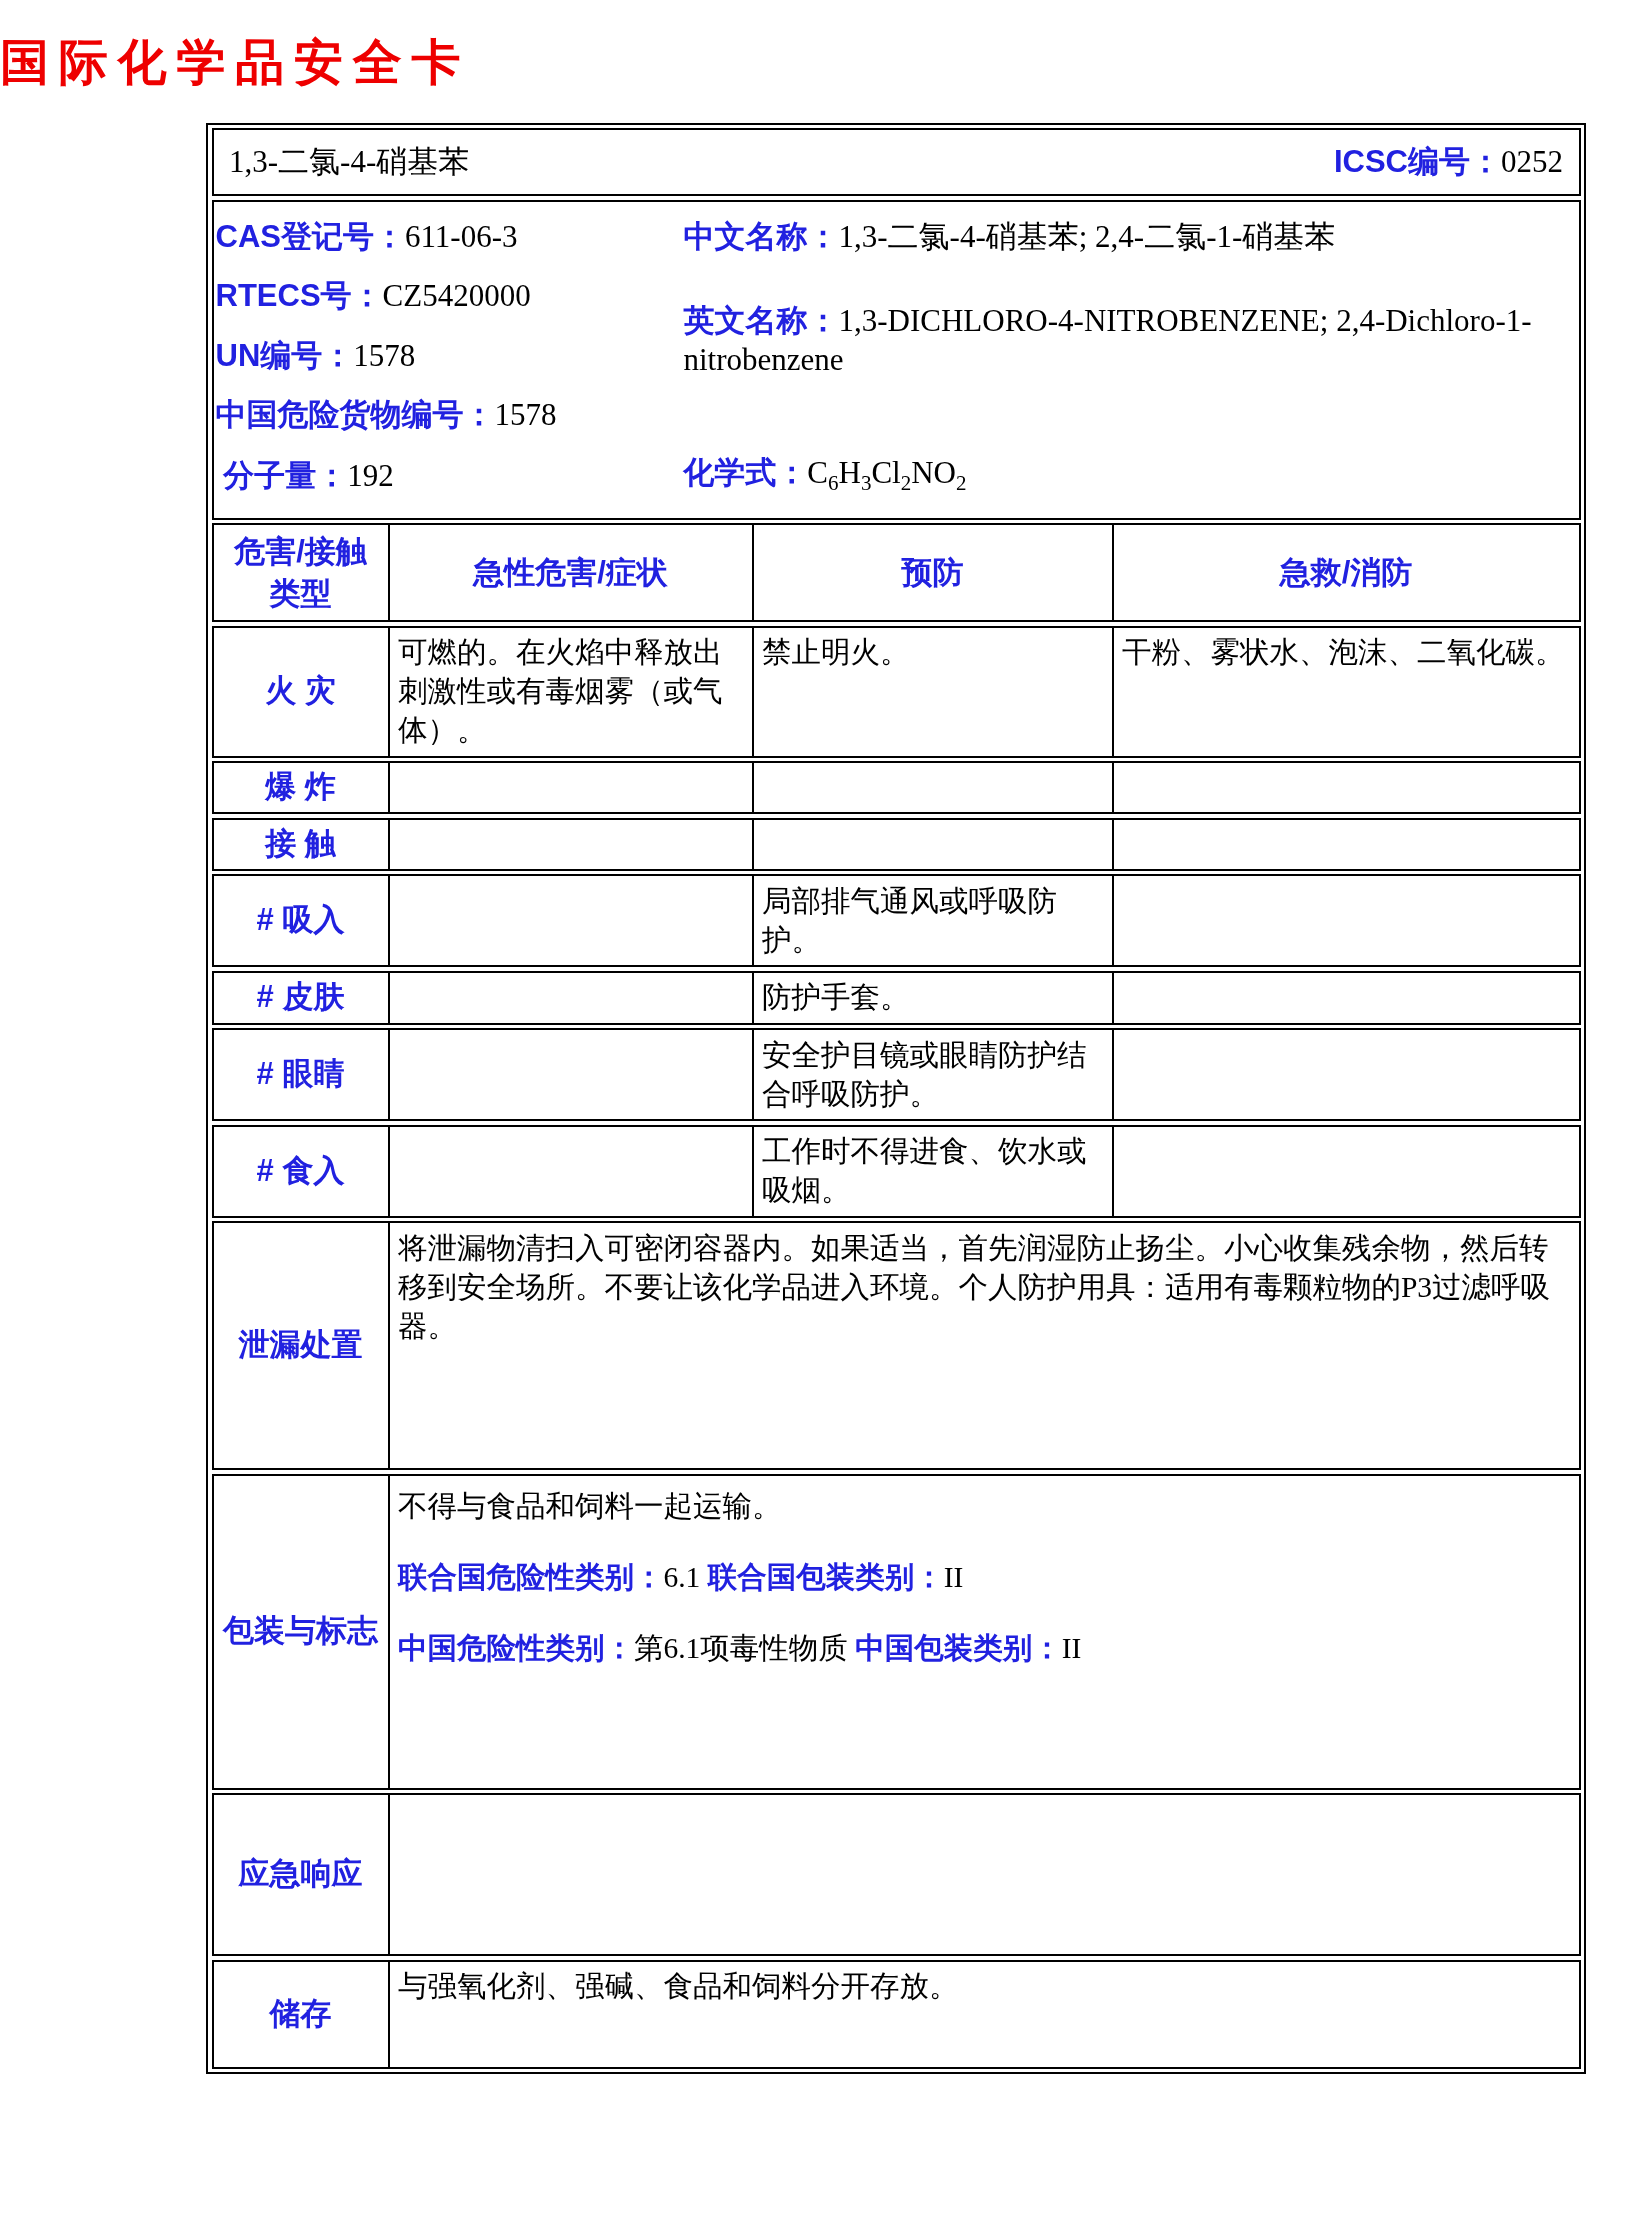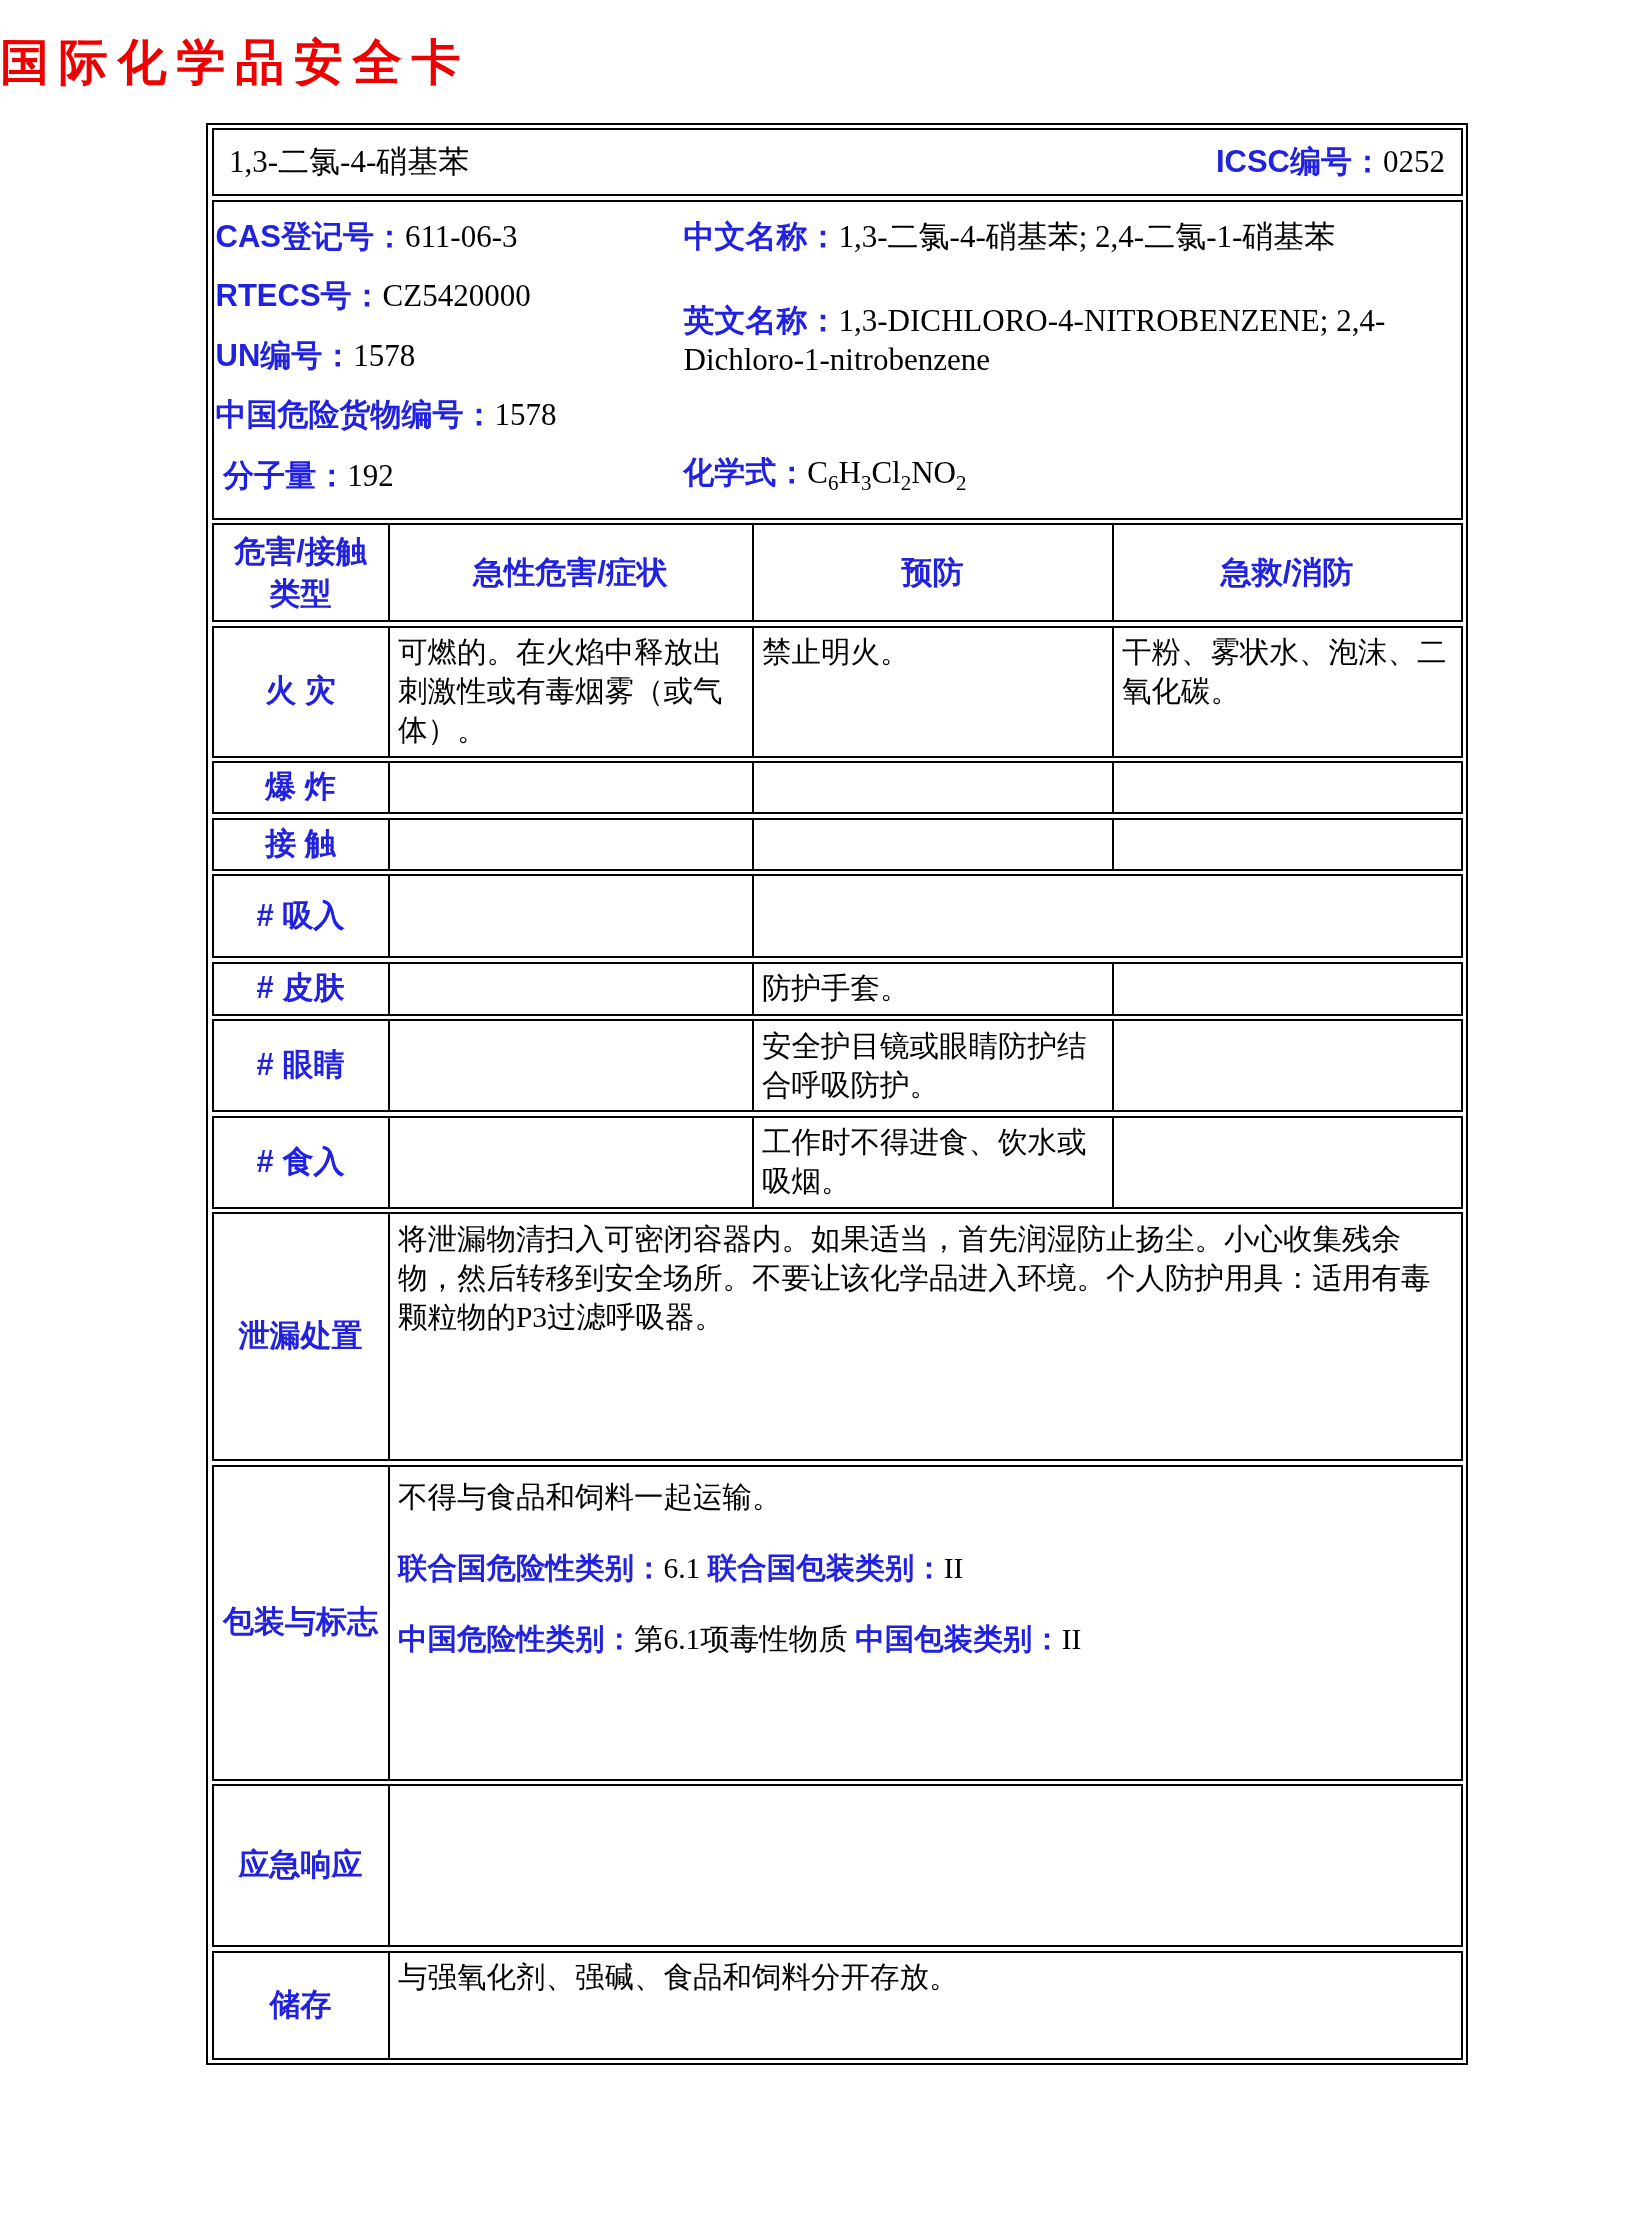--- a/index.html
+++ b/index.html
@@ -20,21 +20,21 @@
     margin-top:29.5px;
     margin-bottom:27px;
     font-family:"Liberation Serif",serif;
     font-weight:bold;
     font-size:49px;
     letter-spacing:9.8px;
     color:var(--title-red);
   }
   .card{
     margin-left:206px;
-    width:1262px;
+    width:1380px;
     border:2.8px solid #000;
     padding:3.5px;
   }
   .row{
     border:2.1px solid #000;
     margin-bottom:3.5px;
     display:grid;
   }
   .row:last-child{margin-bottom:0;}
   .cols4{grid-template-columns:176px 364px 360px 1fr;}
@@ -180,20 +180,21 @@
   <div class="row cols4 r-cont">
     <div class="cell label-cell">接 触</div>
     <div class="cell"></div>
     <div class="cell"></div>
     <div class="cell"></div>
   </div>
 
   <div class="row cols4 r-inh">
     <div class="cell label-cell"># 吸入</div>
     <div class="cell"></div>
+    <div class="cell">局部排气通风或呼吸防护。</div>
     <div class="cell"></div>
   </div>
 
   <div class="row cols4 r-skin">
     <div class="cell label-cell"># 皮肤</div>
     <div class="cell"></div>
     <div class="cell">防护手套。</div>
     <div class="cell"></div>
   </div>
 

